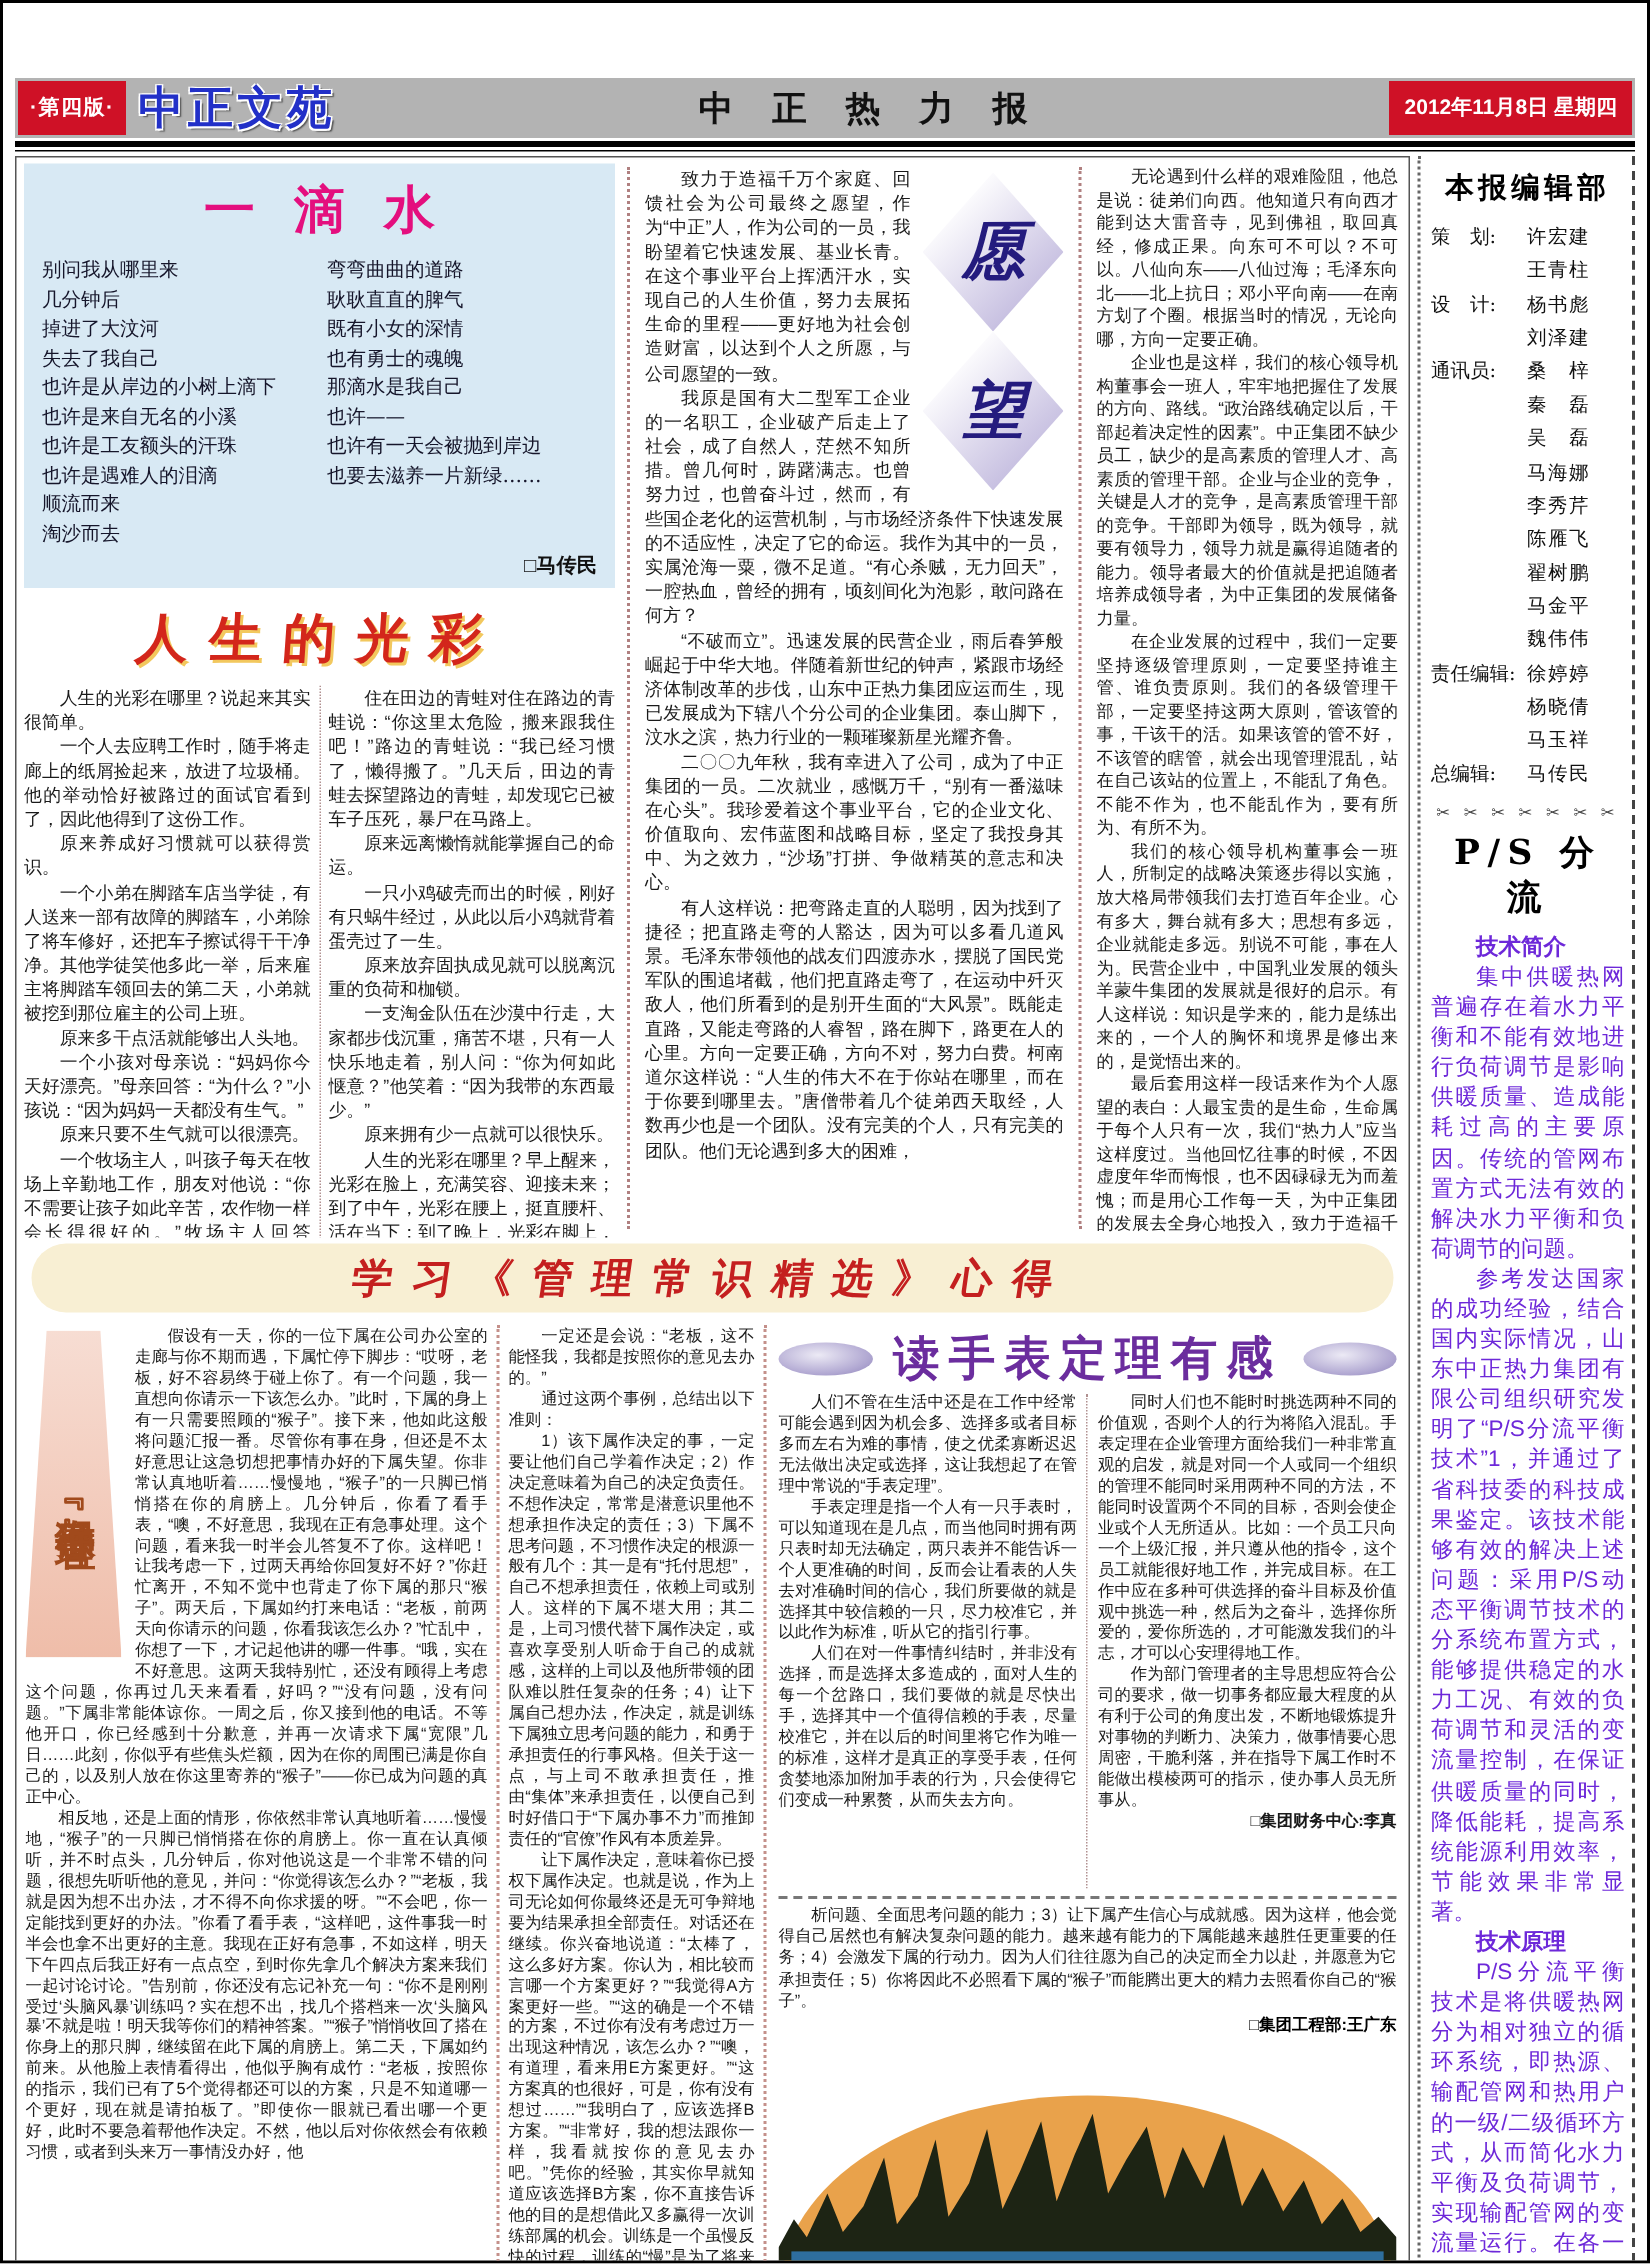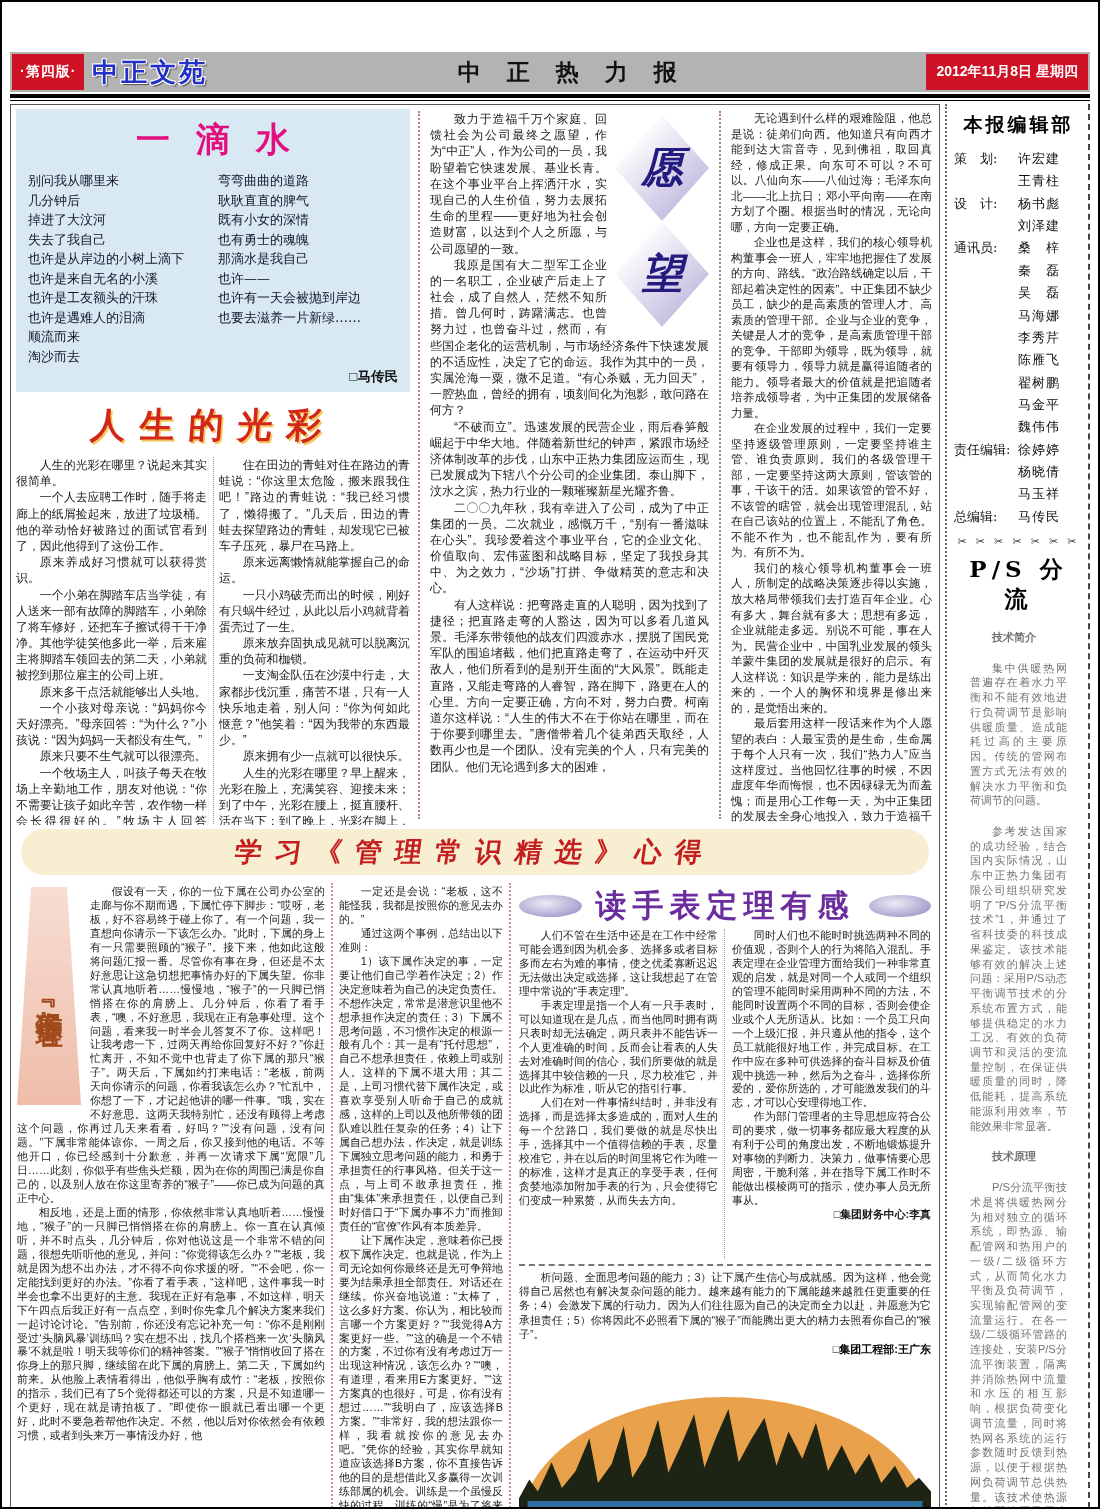--- a/index.html
+++ b/index.html
@@ -3,21 +3,21 @@
 <meta charset="utf-8">
 <style>
   * { margin:0; padding:0; box-sizing:border-box; }
   html,body { background:#e8e8e8; }
   body { width:1100px; height:1509px; font-family:"Liberation Sans",sans-serif; }
   .page { width:1100px; height:1509px; background:#fff; border:2px solid #000; padding:6px 8px; position:relative; overflow:hidden; }
 
   
   .masthead-bar { height:40px; background:#b3b3b3; display:flex; align-items:center; padding:0 2px;margin-top:44px; }
   .edition-badge { background:#cf1126; color:#fff; font-size:14px; font-weight:bold; padding:9px 8px; letter-spacing:1px; white-space:nowrap; }
-  .section-title { font-family:Liberation Serif, serif; font-size:26px; font-weight:bold; color:#2230c8; letter-spacing:3px; margin-left:8px; white-space:nowrap;
+  .section-title { font-family:Liberation Serif, serif; font-size:30px; font-weight:bold; color:#2230c8; letter-spacing:3px; margin-left:8px; white-space:nowrap;
      text-shadow:-1px -1px 0 #fff,1px -1px 0 #fff,-1px 1px 0 #fff,1px 1px 0 #fff,2px 2px 1px #555; }
   .masthead-title { flex:1; text-align:center; font-family:"DejaVu Serif",serif; font-size:23px; font-weight:bold; color:#111; letter-spacing:26px; text-indent:26px; white-space:nowrap; }
   .date-badge { background:#cf1126; color:#fff; font-size:14px; font-weight:bold; padding:9px 10px; white-space:nowrap; }
   .rule-double { border-top:4px solid #000; border-bottom:1px solid #000; height:7px; margin:2px 0 3px; }
 
   
   .content { display:flex; height:1444px; }
   .main { width:930px; border:1px solid #555; display:flex; flex-direction:column; overflow:hidden; }
   .sidebar { flex:1; margin-left:5px; border-left:2px dotted #666; border-right:2px dashed #444; padding:2px 5px 2px 7px; overflow:hidden; }
 
@@ -79,21 +79,21 @@
 
   .film-strip { height:9px; margin-top:2px; background:repeating-linear-gradient(90deg,#111 0 7px,#fff 7px 12px); border-top:1px solid #000; }
 
   
   .editorial-title { text-align:center; font-family:"DejaVu Serif",serif; font-size:19px; font-weight:bold; letter-spacing:3px; margin:6px 0 10px; color:#000; }
   .ed-row { display:flex; font-family:"DejaVu Serif",serif; font-size:13px; line-height:1.72; color:#111; }
   .ed-label { width:64px; white-space:pre; }
   .ed-name { flex:1; letter-spacing:1px; }
   .scissors-separator { text-align:center; font-size:11px; color:#444; letter-spacing:3px; margin:7px 0 6px; }
   .ps-title { text-align:center; font-family:"DejaVu Serif",serif; font-size:23px; font-weight:bold; letter-spacing:5px; line-height:1.3; margin-bottom:8px; color:#000; }
-  .ps-body p { text-indent:2em; margin:16px; font-size:11px; line-height:1.34; text-align:justify; color:#737373; }
+  .ps-body p { text-indent:2em; margin:0; font-size:15px; line-height:1.34; text-align:justify; color:#6d28d9; }
   .ps-body p.hd { font-weight:bold; }
 </style>
 </head>
 <body>
 
 <div class="page">
 
   <div class="masthead-bar">
     <span class="edition-badge">·第四版·</span>
     <span class="section-title">中正文苑</span>

